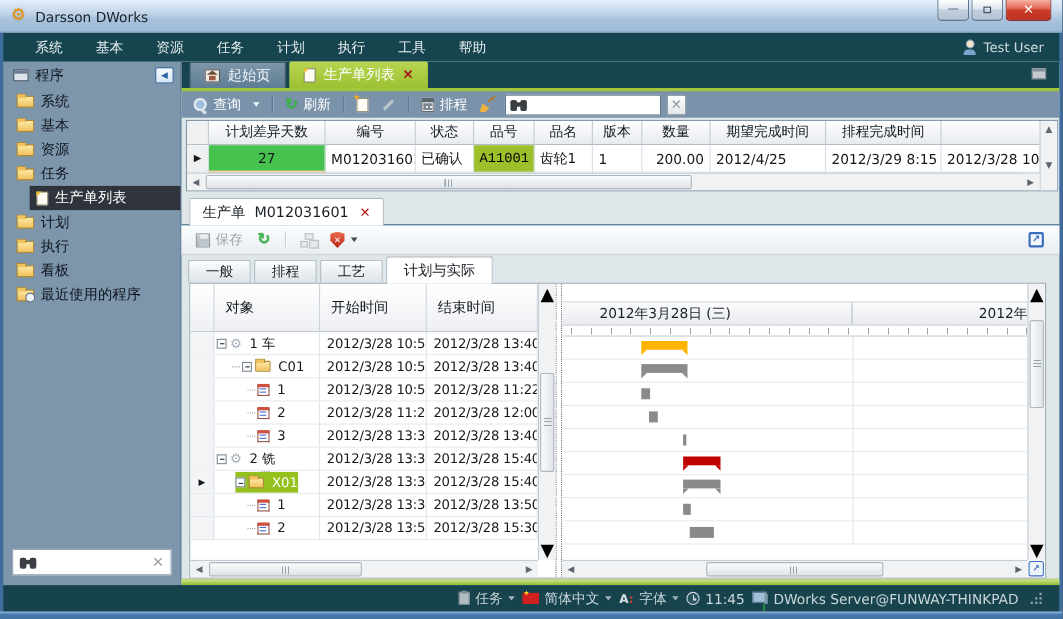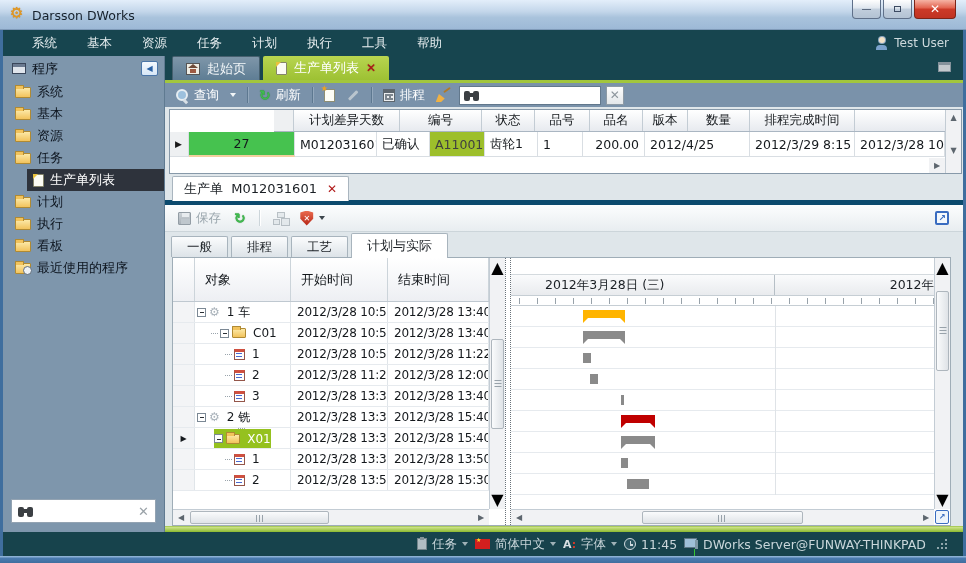--- a/index.html
+++ b/index.html
@@ -77,44 +77,44 @@
   .icon-calc::before { content:''; position:absolute; left:1px; top:1px; width:8px; height:6px;
     background:repeating-linear-gradient(90deg,#7d868e 0 2px,transparent 2px 4px), repeating-linear-gradient(180deg,#7d868e 0 2px,transparent 2px 4px); }
   .icon-broom { position:relative; width:15px; height:14px; }
   .icon-broom::before { content:''; position:absolute; right:0; top:1px; width:8px; height:2px; background:#b07a28; transform:rotate(-35deg); border-radius:1px; }
   .icon-broom::after { content:''; position:absolute; left:0; bottom:0; width:9px; height:8px; background:#f0b143; clip-path:polygon(0 100%,35% 0,100% 55%,60% 100%); }
   .tb-search { width:142px; height:19px; background:#fff; border:1px solid #62788c; display:flex; align-items:center; gap:4px; padding:0 4px; }
   .tb-x { width:18px; height:19px; background:linear-gradient(#fdfdfd,#e3e7ea); border:1px solid #8d9aa5; color:#8d969d; font-weight:bold; font-size:12px; display:flex; align-items:center; justify-content:center; }
 
   
   .grid-wrap { margin:2px 1px 0 4px; display:flex; background:#fff; border:1px solid #8799a9; }
-  .grid-main { flex:1; display:flex; flex-direction:column; overflow:hidden;align-items:flex-end; }
+  .grid-main { flex:1; display:flex; flex-direction:column; overflow:hidden; }
   .g-hdr { display:flex; height:22px; background:linear-gradient(#ffffff,#e7eaef); border-bottom:1px solid #aab6c2; }
   .g-hdr .c { border-right:1px solid #c3ccd4; font-size:12.5px; color:#14181c; display:flex; align-items:center; justify-content:center; flex:none; overflow:hidden; white-space:nowrap; }
   .g-row { display:flex; height:25px; background:#fff; }
   .g-row .c { border-right:1px solid #d9dee3; border-bottom:1px solid #d9dee3; font-size:12.5px; color:#14181c; display:flex; align-items:center; padding:0 5px; flex:none; overflow:hidden; white-space:nowrap; }
   .c.marker { background:#eef0f2; justify-content:center; padding:0; font-size:9px; color:#1a1a1a; }
   .c.center { justify-content:center; }
   .c.right { justify-content:flex-end; }
   .c.cell-green { background:#46c24f; border-bottom:2px solid #f3cf9e; justify-content:center; }
-  .c.cell-olive { background:#9dbf2b; color:#404040; }
+  .c.cell-olive { background:#9dbf2b; color:#000000;font-family:Liberation Mono, monospace; }
   .hscroll { height:16px; background:#f1f2f4; border-top:1px solid #c3ccd4; position:relative; }
   .hscroll .ar { position:absolute; top:0; width:16px; height:15px; font-size:8px; color:#5d666e; display:flex; align-items:center; justify-content:center; background:#f1f2f4; }
   .hscroll .ar.l { left:0; } .hscroll .ar.r { right:0; }
   .hthumb { position:absolute; top:1px; height:13px; background:linear-gradient(#fafbfc,#dfe3e7); border:1px solid #aeb6bd; border-radius:2px; }
   .grips-h { position:absolute; left:50%; top:3px; width:8px; height:7px; transform:translateX(-50%);
     background:repeating-linear-gradient(90deg,#98a2aa 0 1px,transparent 1px 3px); }
   .vside { width:16px; border-left:1px solid #c3ccd4; background:#f1f2f4; display:flex; flex-direction:column; align-items:center; }
   .vside .ar { height:14px; width:100%; font-size:8px; color:#5d666e; display:flex; align-items:center; justify-content:center; }
   .vthumb { width:13px; background:linear-gradient(90deg,#fafbfc,#dfe3e7); border:1px solid #aeb6bd; border-radius:2px; position:relative; }
   .grips-v { position:absolute; left:50%; top:50%; width:7px; height:8px; transform:translate(-50%,-50%);
     background:repeating-linear-gradient(180deg,#98a2aa 0 1px,transparent 1px 3px); }
 
   
-  .doc-tab-bar { margin-top:6px; height:25px; display:flex; align-items:flex-end; padding-left:7px; border-bottom:5px solid #0c4a6e; }
+  .doc-tab-bar { margin-top:6px; height:25px; display:flex; align-items:flex-end; padding-left:7px; border-bottom:1px solid #0c4a6e; }
   .doc-tab { height:25px; background:#fff; border:1px solid #a9b5bf; border-bottom:none; border-radius:2px 2px 0 0; display:flex; align-items:center; gap:10px; padding:0 11px; font-size:13px; color:#1a1f24; margin-bottom:-1px; }
   .doc-tab .x { color:#b01a1a; font-weight:bold; font-size:12px; }
   .doc-toolbar { height:27px; background:linear-gradient(#fcfdfe,#e8edf0); border-bottom:1px solid #ccd5da; display:flex; align-items:center; gap:7px; padding:0 10px; position:relative; }
   .dis-label { color:#9aa6ad; font-size:12.5px; }
   .icon-disk { position:relative; width:13px; height:13px; background:linear-gradient(#ccd2d7,#a9b1b8); border:1px solid #939da5; border-radius:1px; }
   .icon-disk::before { content:''; position:absolute; left:3px; top:0; width:7px; height:4px; background:#e8ecef; }
   .icon-disk::after { content:''; position:absolute; left:2px; bottom:0; width:9px; height:5px; background:#bfc7cd; }
   .icon-org { position:relative; width:14px; height:13px; opacity:.65; }
   .icon-org::before { content:''; position:absolute; left:4px; top:0; width:6px; height:4px; border:1px solid #9aa4ab; background:#dde3e7; }
   .icon-org::after { content:''; position:absolute; left:0; bottom:0; width:5px; height:4px; border:1px solid #9aa4ab; background:#dde3e7; box-shadow:9px 0 0 #dde3e7, 9px 0 0 1px #9aa4ab; }
@@ -335,20 +335,21 @@
       <div class="grid-main">
         <div class="g-hdr" id="grid-hdr">
             <div class="c marker" style="width: 20px;"></div>
             <div class="c" style="width: 106px;">计划差异天数</div>
             <div class="c" style="width: 82px;">编号</div>
             <div class="c" style="width: 53px;">状态</div>
             <div class="c" style="width: 55px;">品号</div>
             <div class="c" style="width: 53px;">品名</div>
             <div class="c" style="width: 45px;">版本</div>
             <div class="c" style="width: 62px;">数量</div>
+            <div class="c" style="width: 105px;">期望完成时间</div>
             <div class="c" style="width: 105px;">排程完成时间</div>
             <div class="c" style="width: 90px; margin-top: 26px;">排程开始时间</div>
           </div>
         <div class="g-row" id="grid-row">
             <div class="c marker" style="width: 20px;">▶</div>
             <div class="c cell-green center" style="width: 106px;">27</div>
             <div class="c " style="width: 82px;">M012031601</div>
             <div class="c " style="width: 53px;">已确认</div>
             <div class="c cell-olive" style="width: 55px;">A11001</div>
             <div class="c " style="width: 53px;">齿轮1</div>

